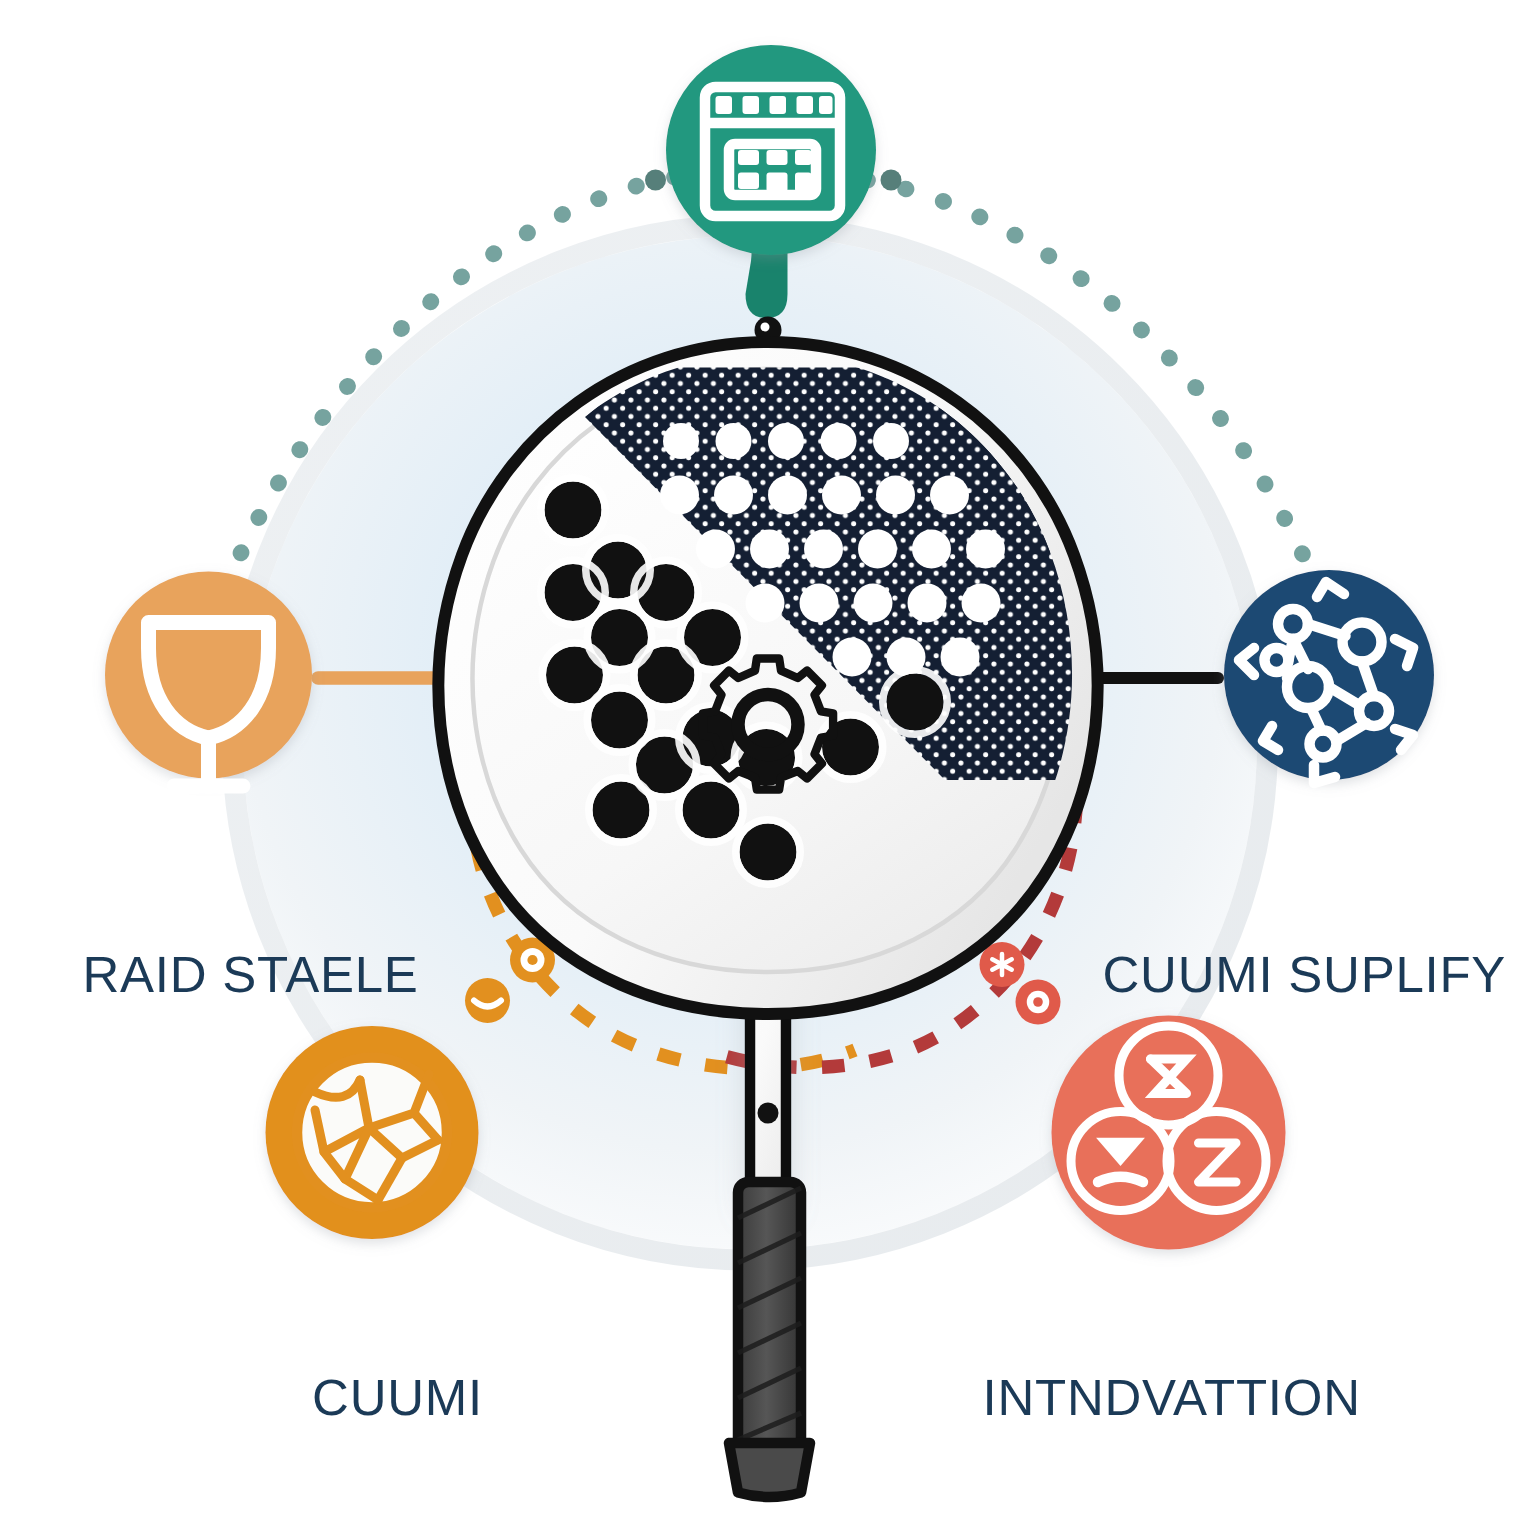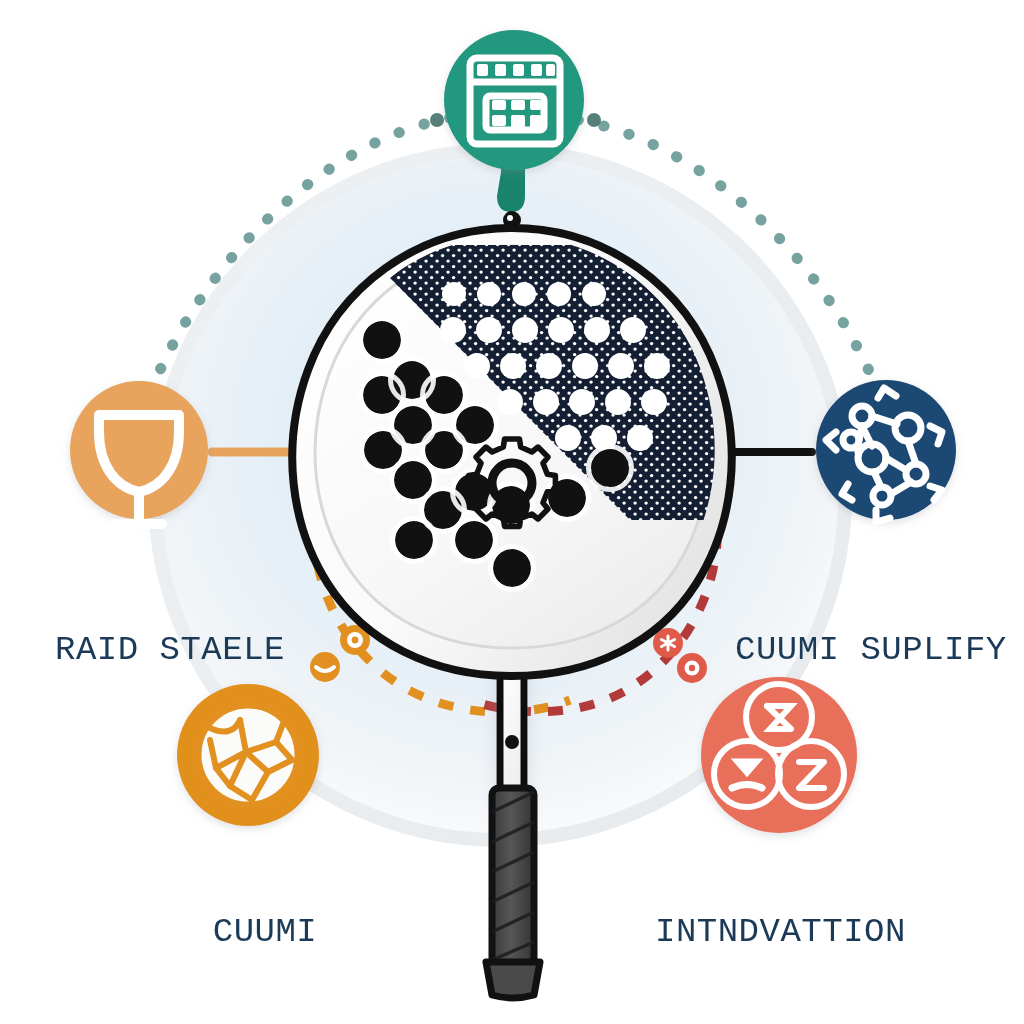--- a/index.html
+++ b/index.html
@@ -7,21 +7,21 @@
     width:1024px;height:1024px;overflow:hidden;
     background:#ffffff;
     font-family:"Liberation Sans", sans-serif;
     position:relative;
   }
   #stage{position:absolute;left:0;top:0;width:1024px;height:1024px;}
   svg.layer{position:absolute;left:0;top:0;width:1024px;height:1024px;}
   .label{
     position:absolute;
     color:#1b3a57;
-    font-family:Liberation Mono, monospace;
+    font-family:Liberation Sans, sans-serif;
     font-size:34px;
     font-weight:400;
     letter-spacing:0.5px;
     line-height:1.18;
     white-space:pre;
   }
   #label-top-left{left:55px;  top:550px; text-align:left;}
   #label-top-right{left:735px;top:550px; text-align:left;}
   #label-bottom-left{left:170px; top:832px; text-align:center; width:190px;}
   #label-bottom-right{left:655px;top:832px; text-align:center; width:240px;}

